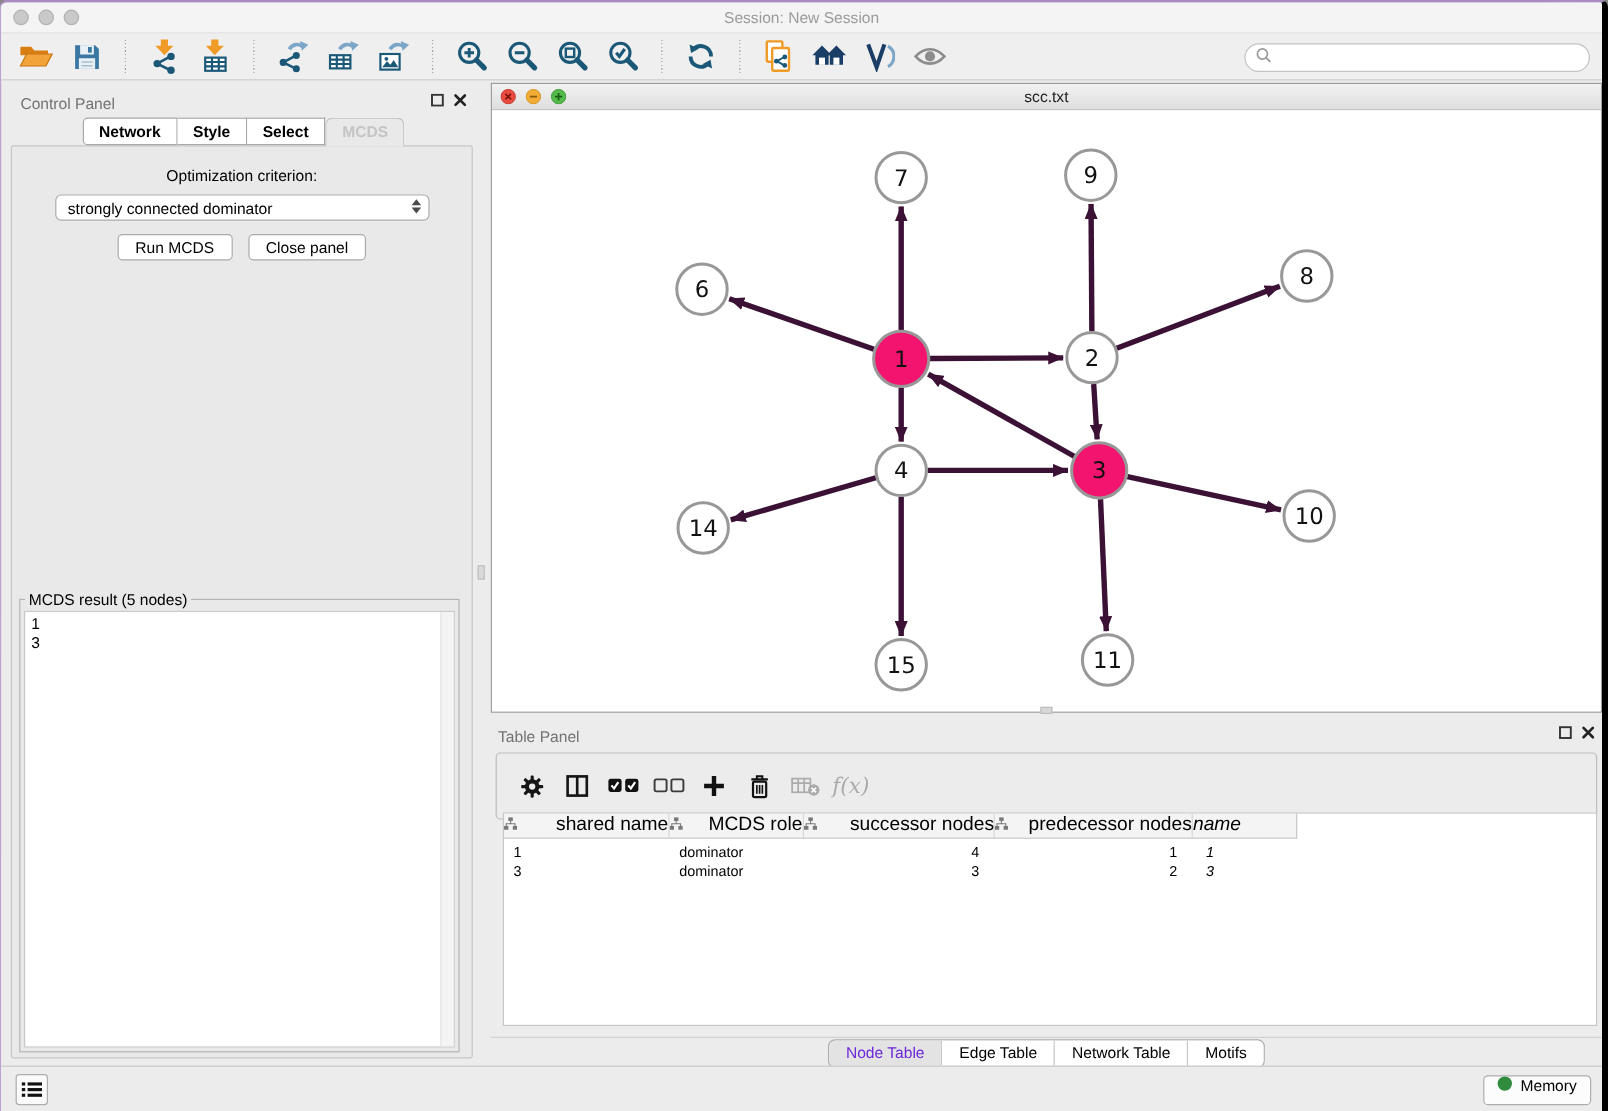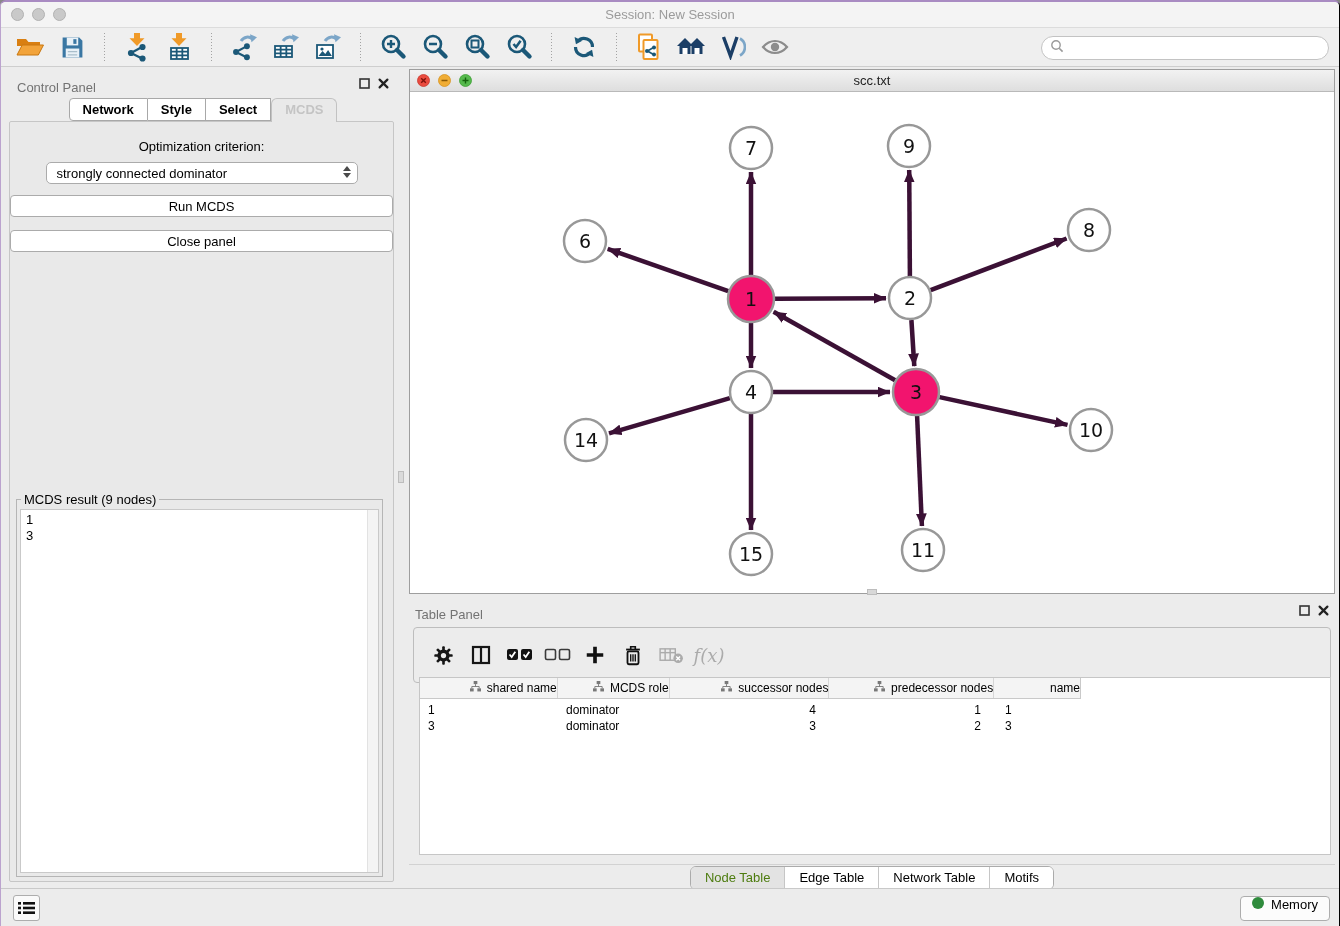--- a/index.html
+++ b/index.html
@@ -1,18 +1,18 @@
 <!DOCTYPE html>
 <html><head>
 <meta charset="utf-8">
 <style>
   * { margin:0; padding:0; box-sizing:border-box; }
   body { background:#888; font-family:"Liberation Sans", sans-serif; }
   .window { position:relative; width:1340px; height:926px; background:#ECECEC;
-    border-top:2px solid #A98BC2; border-left:1px solid #BBA3CE; border-right:1px solid #000000;
+    border-top:2px solid #A98BC2; border-left:1px solid #BBA3CE; border-right:5px solid #000000;
     border-radius:6px 6px 0 0; overflow:hidden; }
   
   .titlebar { height:26px; background:#F4F4F4; border-bottom:1px solid #DCDCDC; position:relative; }
   .mac-dots { position:absolute; left:10px; top:6px; display:flex; gap:8px; }
   .dot { width:13px; height:13px; border-radius:50%; background:#C9C9C9; border:1px solid #B2B2B2; }
   .tb-title { text-align:center; line-height:25px; font-size:13px; color:#9B9B9B; }
   
   .toolbar { height:39px; background:#EFEFEF; border-bottom:1px solid #CECECE; display:flex; align-items:center; padding:0 8px; position:relative; }
   .tb-icons { display:flex; align-items:center; height:100%; }
   .tbtn { height:32px; min-width:34px; display:flex; align-items:center; justify-content:center; margin:0 4px; cursor:pointer; }
@@ -35,21 +35,21 @@
   .cp-tab.active { background:#E9E9E9; color:#C4C4C4; border:1px solid #C2C2C2; border-bottom:none;
     border-radius:6px 6px 0 0; margin-bottom:-1px; padding-bottom:4px; }
   .cp-body { position:absolute; left:0; right:3px; top:52px; bottom:0; border:1px solid #C6C6C6; border-radius:2px; background:#E9E9E9; }
   .opt-label { text-align:center; margin-top:17px; font-size:13px; }
   .dropdown { margin:8px auto 0; width:312px; height:22px; background:#fff; border:1px solid #ABABAB; border-radius:5px;
     display:flex; align-items:center; font-size:13px; padding-left:10px; position:relative; cursor:pointer; }
   .stepper { position:absolute; right:6px; top:3px; display:flex; flex-direction:column; gap:2px; }
   .stepper i { display:block; width:0; height:0; border-left:4px solid transparent; border-right:4px solid transparent; }
   .stepper .up { border-bottom:5px solid #4A4A4A; }
   .stepper .dn { border-top:5px solid #4A4A4A; }
-  .cp-buttons { display:flex; justify-content:center; gap:13px; margin-top:11px;flex-direction:column; }
+  .cp-buttons { display:flex; justify-content:center; gap:13px; margin-top:11px; }
   .btn { background:#fff; border:1px solid #ABABAB; border-radius:4px; font-size:13px; padding:2px 14px; height:22px;
     font-family:inherit; cursor:pointer; }
   .result-box { position:absolute; left:6px; right:10px; top:370px; bottom:4px; border:1px solid #B5B5B5; padding:2px 3px 3px; background:#E9E9E9; }
   .result-box legend { font-size:13px; padding:0 3px; margin-left:1px; }
   .result-area { position:relative; width:100%; height:100%; background:#fff; border:1px solid #C9C9C9; font-size:13px; padding:2px 5px; overflow:hidden; }
   .result-line { line-height:16px; }
   .result-scroll { position:absolute; right:0; top:0; bottom:0; width:11px; background:#F4F4F4; border-left:1px solid #E2E2E2; }
   .cp-grip { position:absolute; right:-7px; top:402px; width:6px; height:12px; background:#DADADA; border:1px solid #BDBDBD; cursor:col-resize; }
   
   .network-window { position:absolute; left:408px; top:0; width:926px; height:525px; border:1px solid #9E9E9E; background:#fff; }
@@ -63,34 +63,34 @@
   .table-panel { position:absolute; left:408px; top:528px; width:926px; height:293px; }
   .tp-header { position:relative; height:27px; padding:8px 0 0 6px; }
   .tp-header .panel-btns { top:8px; right:6px; }
   .tp-toolbar { position:absolute; left:4px; right:4px; top:30px; height:56px; border:1px solid #BDBDBD; border-radius:4px;
     display:flex; align-items:center; padding-left:10px; }
   .ttbtn { width:38px; height:34px; display:flex; align-items:center; justify-content:center; cursor:pointer; }
   .ttbtn.disabled { cursor:default; }
   .fx { font-family:"DejaVu Serif", serif; font-style:italic; font-size:18px; color:#ABABAB; }
   .tp-table { position:absolute; left:10px; right:4px; top:80px; height:178px; background:#fff; border:1px solid #C6C6C6; overflow:hidden; }
   .thead { display:flex; height:21px; background:#F4F4F4; border-bottom:1px solid #C9C9C9; width:661px; border-right:1px solid #C9C9C9; }
-  .thead-cell { display:flex; align-items:center; justify-content:flex-end; gap:6px; font-size:12px; border-right:1px solid #D6D6D6; cursor:pointer; }
+  .thead-cell { display:flex; align-items:center; justify-content:space-between; gap:6px; font-size:16px; border-right:1px solid #D6D6D6; cursor:pointer; }
   .thead-cell:last-child { border-right:none; }
   .tbody { padding-top:3px; }
   .trow { display:flex; height:16px; font-size:12px; align-items:center; cursor:pointer; }
-  .c0 { width:138px; } .c1 { width:112px; } .c2 { width:160px; } .c3 { width:165px; } .c4 { width:86px; }
+  .c0 { width:138px; } .c1 { width:112px; } .c2 { width:160px; } .c3 { width:165px; } .c4 { width:86px;font-style:italic; }
   .trow .c0, .trow .c1 { padding-left:8px; }
   .trow .c2, .trow .c3 { text-align:right; padding-right:14px; }
   .trow .c4 { padding-left:10px; }
   .tp-tabsbar { position:absolute; left:0; right:0; top:267px; height:26px; border-top:1px solid #D2D2D2;
     display:flex; justify-content:center; align-items:center; }
   .bt-tabs { display:flex; border:1px solid #ABABAB; border-radius:6px; overflow:hidden; background:#fff; }
   .bt-tab { padding:3px 14px 4px; font-size:13px; background:#fff; border-left:1px solid #C6C6C6; cursor:pointer; }
   .bt-tab:first-child { border-left:none; }
-  .bt-tab.active { background:#E3E3E3; color:#4d7c0f; }
+  .bt-tab.active { background:#E3E3E3; color:#6d28d9; }
   
   .statusbar { position:absolute; left:0; bottom:0; width:100%; height:38px; background:#ECECEC; border-top:1px solid #C9C9C9; }
   .sb-left-btn { position:absolute; left:12px; top:6px; width:27px; height:26px; background:#FAFAFA; border:1px solid #ADADAD;
     border-radius:3px; display:flex; align-items:center; justify-content:center; cursor:pointer; }
   .memory-btn { position:absolute; right:9px; top:7px; height:25px; background:#FCFCFC; border:1px solid #ADADAD; border-radius:4px;
     display:flex; gap:7px; padding:0 11px; font-size:13px; cursor:pointer; }
   .dot-green { width:12px; height:12px; border-radius:50%; background:#2F8B3D; }
 </style>
 </head>
 <body>
@@ -300,21 +300,21 @@
           <span class="stepper">
               <i class="up"></i>
               <i class="dn"></i>
             </span>
         </div>
         <div class="cp-buttons">
           <button class="btn">Run MCDS</button>
           <button class="btn">Close panel</button>
         </div>
         <fieldset class="result-box">
-          <legend>MCDS result (9 nodes)</legend>
+          <legend>MCDS result (5 nodes)</legend>
           <div class="result-area">
             <div id="result-lines">
                 <div class="result-line">1</div>
                 <div class="result-line">3</div>
               </div>
             <div class="result-scroll"></div>
           </div>
         </fieldset>
       </div>
       <div class="cp-grip"></div>

